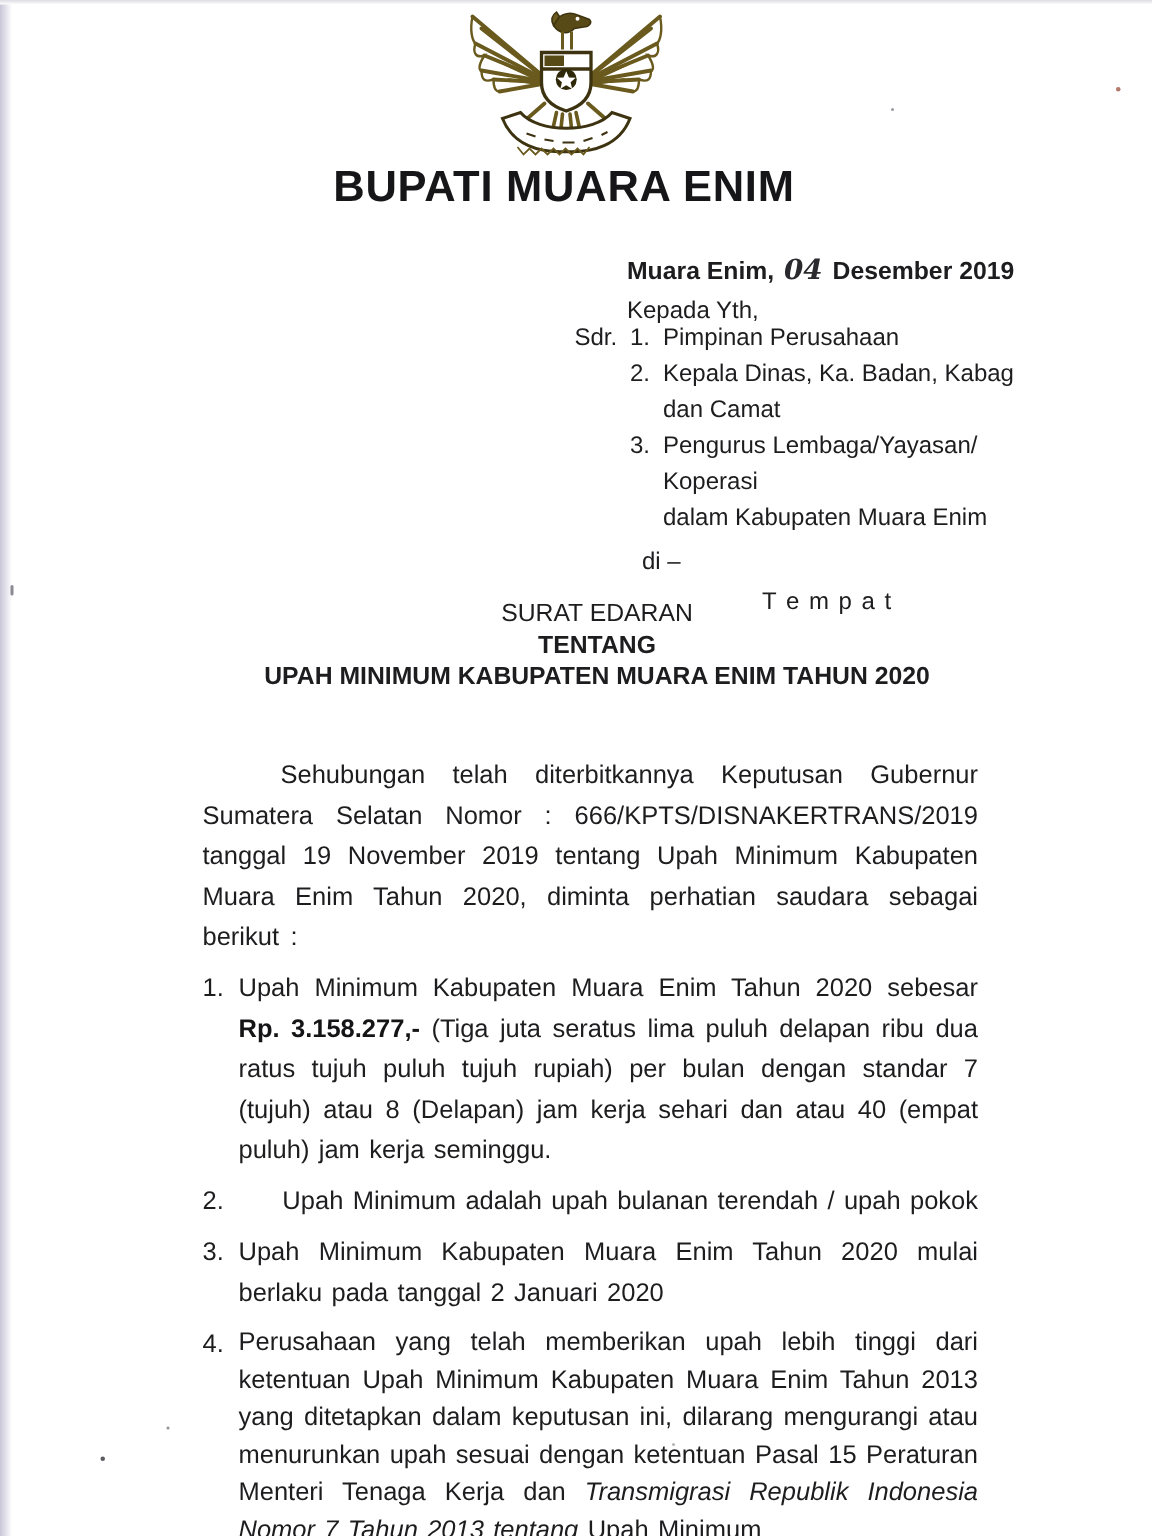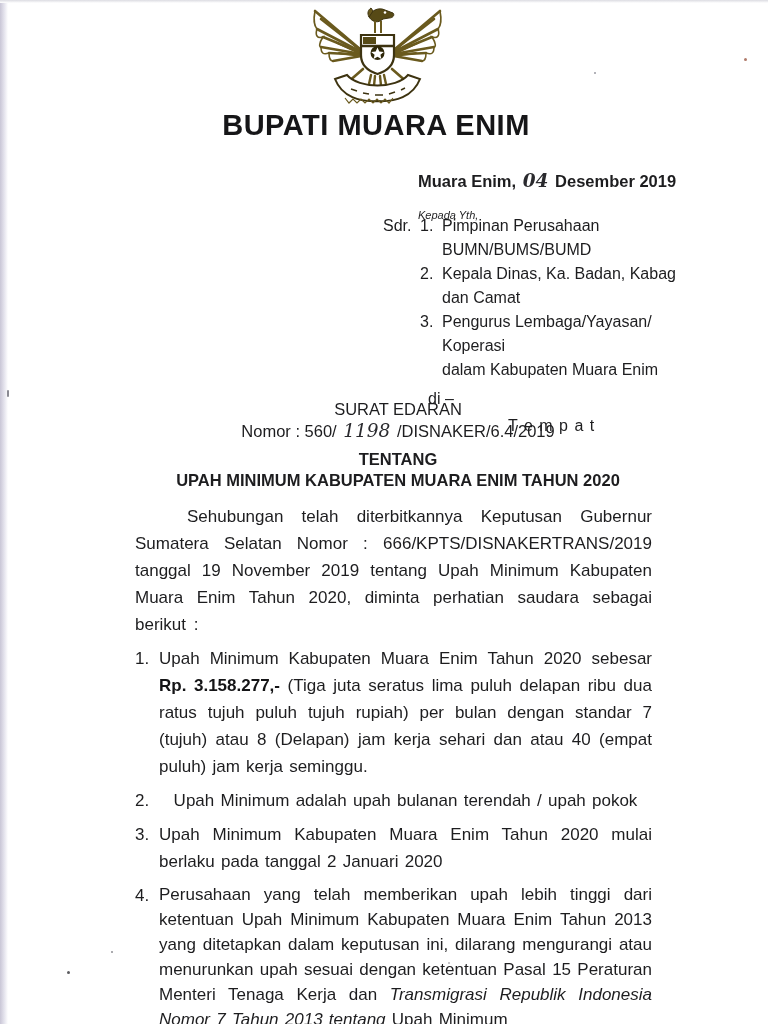--- a/index.html
+++ b/index.html
@@ -30,21 +30,21 @@
     font-size:29px;font-weight:bold;letter-spacing:.5px;
     color:#161618;
   }
 
   .dateline{position:absolute;left:418px;top:170px;font-size:16.5px;white-space:nowrap;font-weight:bold;}
   .handwritten{
     font-family:"DejaVu Serif", serif;
     font-style:italic;font-size:18.5px;color:#2a2a2e;
     padding:0 2px;
   }
-  .kepada{position:absolute;left:418px;top:209px;font-size:11px;font-style:italic;}
+  .kepada{position:absolute;left:418px;top:199px;font-size:16px;}
 
   .recipient-block{
     position:absolute;left:383px;top:214px;width:300px;
     font-size:16px;line-height:24px;display:flex;align-items:flex-start;
   }
   .sdr-label{width:37px;flex:none;}
   .rlist{flex:1;}
   .recipient-row{display:flex;}
   .rnum{width:22px;flex:none;}
   .rlines span{display:block;}
@@ -59,21 +59,21 @@
   .tentang,.subject{font-weight:bold;}
 
   .body-block{
     position:absolute;left:135px;top:503px;width:517px;
     font-size:17px;line-height:27px;text-align:justify;
   }
   .intro{margin:0;text-indent:52px;word-spacing:3px;}
   .item{display:flex;margin-top:7px;}
   .item-num{width:24px;flex:none;}
   .item-text{flex:1;margin:0;text-align:justify;word-spacing:1.5px;}
-  .item-plain{text-align:center;}
+  .item-plain{text-align:right;}
   .item4 .item-text{line-height:25px;}
   b{color:#141416;}
 </style>
 </head>
 <body>
 
 <div class="page">
 
   <div class="scan-edge-left"></div>
   <div class="scan-edge-top"></div>
@@ -157,21 +157,20 @@
 
   <div class="kepada">Kepada Yth,</div>
 
   <div class="recipient-block">
     <span class="sdr-label">Sdr.</span>
     <div class="rlist">
       <div class="recipient-row">
         <span class="rnum">1.</span>
         <span class="rlines">
           <span>Pimpinan Perusahaan</span>
-          <span>BUMN/BUMS/BUMD</span>
         </span>
       </div>
       <div class="recipient-row">
         <span class="rnum">2.</span>
         <span class="rlines">
           <span>Kepala Dinas, Ka. Badan, Kabag</span>
           <span>dan Camat</span>
         </span>
       </div>
       <div class="recipient-row">
@@ -182,25 +181,20 @@
           <span>dalam Kabupaten Muara Enim</span>
         </span>
       </div>
       <div class="di-line">di –</div>
       <div class="tempat">T e m p a t</div>
     </div>
   </div>
 
   <div class="heading-block">
     <div>SURAT EDARAN</div>
-    <div class="nomor-line">
-      <span>Nomor : 560/</span>
-      <span class="handwritten">1198</span>
-      <span>/DISNAKER/6.4/2019</span>
-    </div>
     <div class="tentang">TENTANG</div>
     <div class="subject">UPAH MINIMUM KABUPATEN MUARA ENIM TAHUN 2020</div>
   </div>
 
   <div class="body-block">
     <p class="intro">Sehubungan telah diterbitkannya Keputusan Gubernur Sumatera Selatan Nomor : 666/KPTS/DISNAKERTRANS/2019 tanggal 19 November 2019 tentang Upah Minimum Kabupaten Muara Enim Tahun 2020, diminta perhatian saudara sebagai berikut :</p>
 
     <div class="item">
       <span class="item-num">1.</span>
       <p class="item-text">

